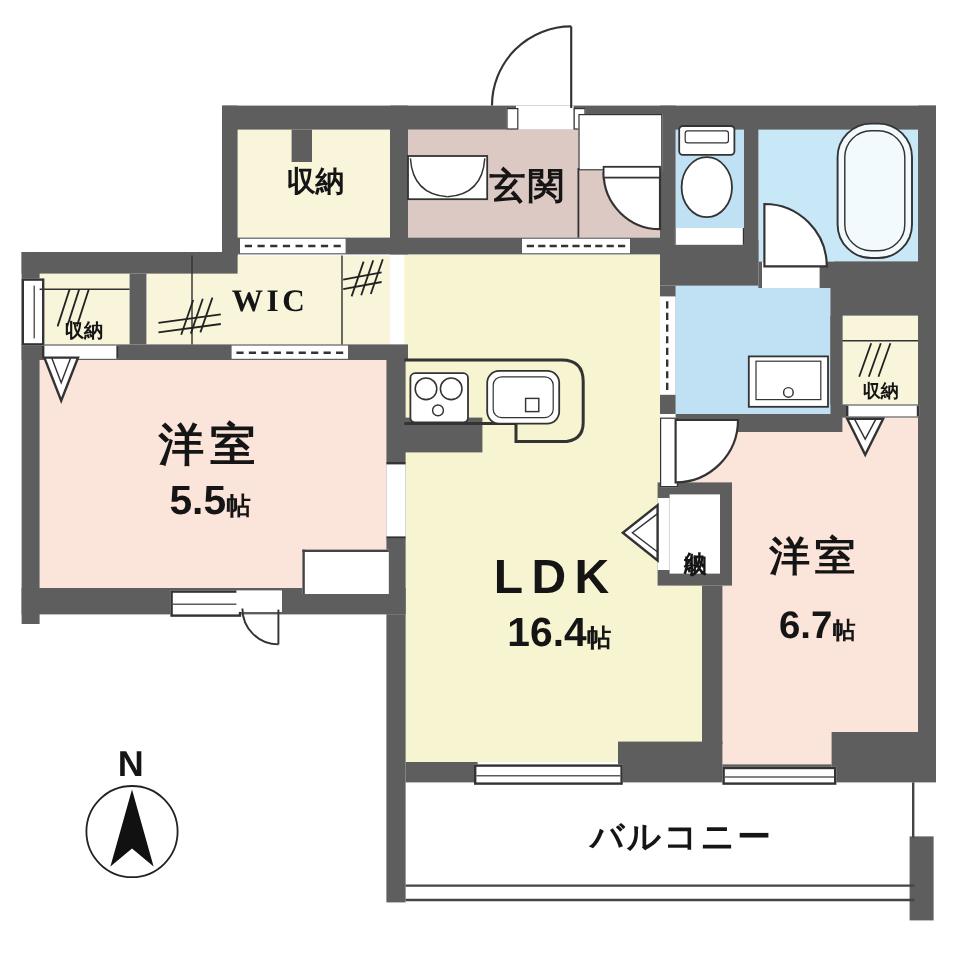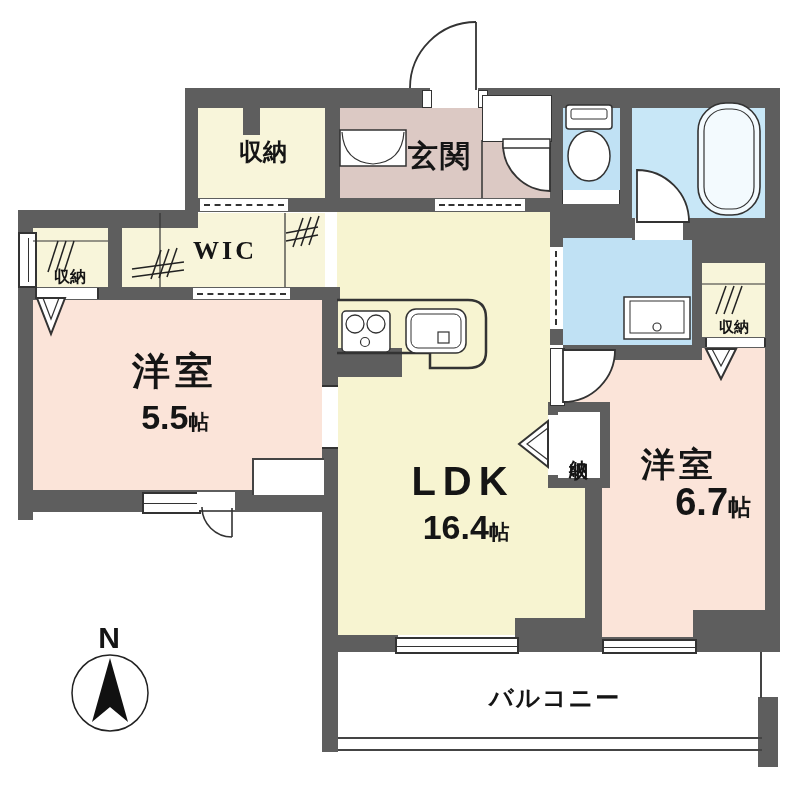--- a/index.html
+++ b/index.html
@@ -221,20 +221,20 @@
   <div class="label" style="left:175px;top:371px;font-size:38px;letter-spacing:5px;">洋室</div>
   <div class="label" style="left:175px;top:417px;font-size:34px;">
     <span>5.5</span><span class="unit">帖</span>
   </div>
   <div class="label" style="left:463px;top:481px;font-size:40px;letter-spacing:7px;">LDK</div>
   <div class="label" style="left:466px;top:527px;font-size:34px;">
     <span>16.4</span><span class="unit">帖</span>
   </div>
   <div class="label" style="left:579px;top:445px;font-size:19px;writing-mode:vertical-rl;transform:translate(-50%,-50%);">収納</div>
   <div class="label" style="left:679px;top:464px;font-size:34px;letter-spacing:4px;">洋室</div>
-  <div class="label" style="left:681px;top:502px;font-size:38px;margin-left:32px;">
+  <div class="label" style="left:681px;top:521px;font-size:32px;">
     <span>6.7</span><span class="unit">帖</span>
   </div>
   <div class="label" style="left:734px;top:326px;font-size:15px;">収納</div>
-  <div class="label" style="left:555px;top:698px;font-size:24px;letter-spacing:2px;">バルコニー</div>
+  <div class="label" style="left:568px;top:698px;font-size:28px;letter-spacing:2px;">バルコニー</div>
   <div class="label" style="left:109px;top:638px;font-size:30px;">N</div>
 
 </div>
 
 </body></html>

